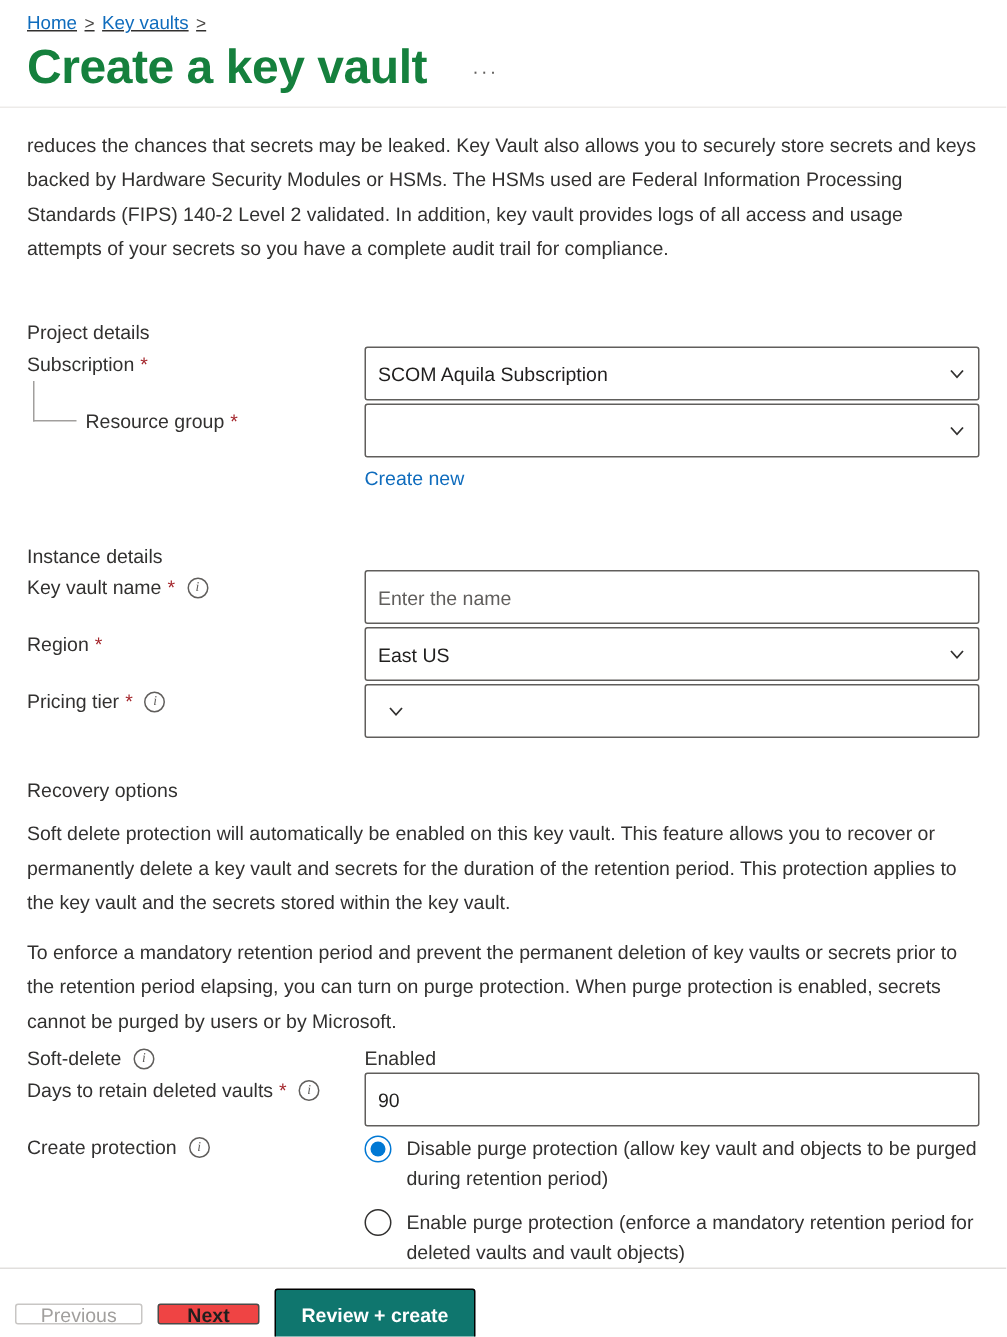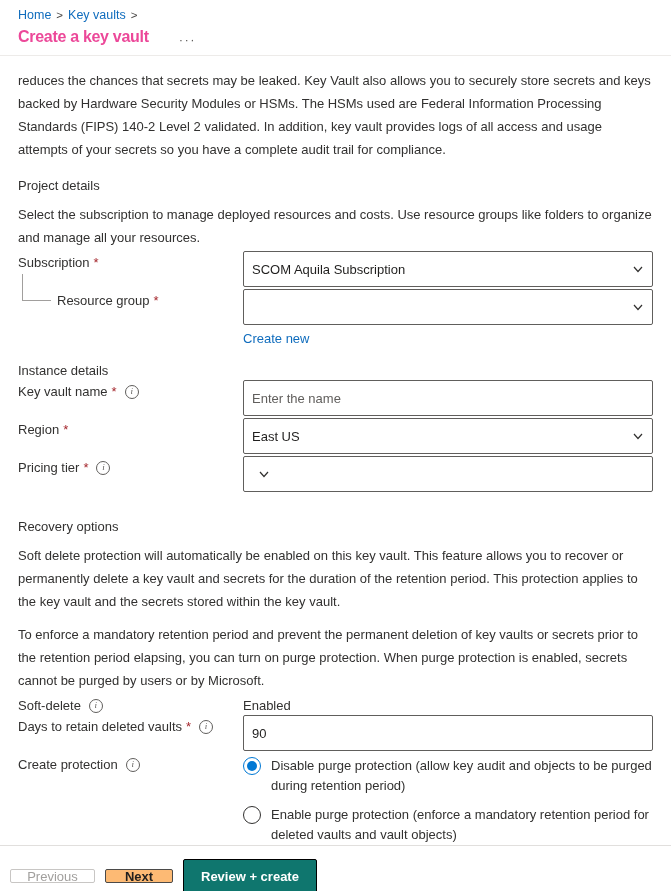--- a/index.html
+++ b/index.html
@@ -5,32 +5,32 @@
   * { box-sizing: border-box; }
   html,body { margin:0; padding:0; }
   body {
     width:671px; height:891px; position:relative; overflow:hidden;
     background:#ffffff; color:#323130;
     font-family:"Liberation Sans", sans-serif; font-size:13px;
   }
   a { text-decoration:none; }
 
   
-  .topbar { padding:8px 18px 0 18px; }
+  .topbar { padding:8px 18px 0 18px;text-decoration:underline; }
   .breadcrumb { font-size:12.5px; color:#605e5c; }
   .breadcrumb a { color:#0f6cbd; cursor:pointer; }
   .breadcrumb .sep { color:#484644; margin:0 5px; font-size:11.5px; }
   .title-row { display:flex; align-items:center; padding:4px 18px 8px 18px; }
-  .page-title { font-size:16px; font-weight:700; color:#ec4899; margin:0; letter-spacing:-0.3px; }
+  .page-title { font-size:32px; font-weight:700; color:#15803d; margin:0; letter-spacing:-0.3px; }
   .ellipsis-btn { color:#605e5c; font-size:13px; letter-spacing:1.5px; margin-left:30px; cursor:pointer; padding-top:6px; }
   .top-divider { border-top:1px solid #edebe9; }
 
   .content { padding:13px 18px 0 18px; }
   p { margin:0; line-height:23px; }
-  .section-heading { margin-top:17px; color:#323130; }
+  .section-heading { margin-top:37px; color:#323130; }
   .section-desc { margin-top:10px; }
 
   
   .form { margin-top:0; }
   .row { display:flex; align-items:flex-start; margin-top:2px; }
   .label-col { width:225px; flex:0 0 225px; padding-top:4px; display:flex; align-items:center; }
   .control-col { flex:1; min-width:0; }
   .req { color:#a4262c; margin-left:4px; }
   .info-icon {
     display:inline-flex; align-items:center; justify-content:center;
@@ -76,21 +76,21 @@
     position:absolute; left:0; right:0; top:845px;
     border-top:1px solid #e1dfdd; padding:13px 10px 0 10px;
     display:flex; align-items:center;
   }
   .btn {
     height:14px; font-size:13px; border-radius:2px;
     display:inline-flex; align-items:center; justify-content:center;
     font-family:"Liberation Sans", sans-serif; cursor:pointer;
   }
   .btn-previous { width:85px; background:#fff; border:1px solid #c8c6c4; color:#a19f9d; margin-right:10px; }
-  .btn-next { width:68px; background:#fdba74; border:1px solid #4b4a49; color:#201f1e; font-weight:700; margin-right:10px; }
+  .btn-next { width:68px; background:#ef4444; border:1px solid #4b4a49; color:#201f1e; font-weight:700; margin-right:10px; }
   .btn-primary { background:#0f766e; border:1px solid #000000; color:#fff; font-weight:700; padding:16px 17px; }
 </style>
 </head>
 <body>
 
 <div class="topbar">
   <div class="breadcrumb">
     <a>Home</a><span class="sep">&gt;</span><a>Key vaults</a><span class="sep">&gt;</span>
   </div>
 </div>
@@ -99,21 +99,20 @@
   <h1 class="page-title">Create a key vault</h1>
   <span class="ellipsis-btn">···</span>
 </div>
 <div class="top-divider"></div>
 
 <div class="content">
 
   <p>reduces the chances that secrets may be leaked. Key Vault also allows you to securely store secrets and keys backed by Hardware Security Modules or HSMs. The HSMs used are Federal Information Processing Standards (FIPS) 140-2 Level 2 validated. In addition, key vault provides logs of all access and usage attempts of your secrets so you have a complete audit trail for compliance.</p>
 
   <div class="section-heading">Project details</div>
-  <p class="section-desc">Select the subscription to manage deployed resources and costs. Use resource groups like folders to organize and manage all your resources.</p>
 
   <div class="form">
 
     <div class="row">
       <div class="label-col">
         <span>Subscription</span>
           <span class="req">*</span>
       </div>
       <div class="control-col">
         <div class="dropdown">
@@ -227,21 +226,21 @@
     <div class="row">
       <div class="label-col">
         <span>Create protection</span>
         <span class="info-icon">i</span>
       </div>
       <div class="control-col" style="padding-top:3px;">
         <div class="radio-option">
           <span class="radio-circle selected">
               <span class="radio-dot"></span>
             </span>
-          <span class="radio-label">Disable purge protection (allow key audit and objects to be purged during retention period)</span>
+          <span class="radio-label">Disable purge protection (allow key vault and objects to be purged during retention period)</span>
         </div>
         <div class="radio-option">
           <span class="radio-circle"></span>
           <span class="radio-label">Enable purge protection (enforce a mandatory retention period for deleted vaults and vault objects)</span>
         </div>
       </div>
     </div>
   </div>
 </div>
 

